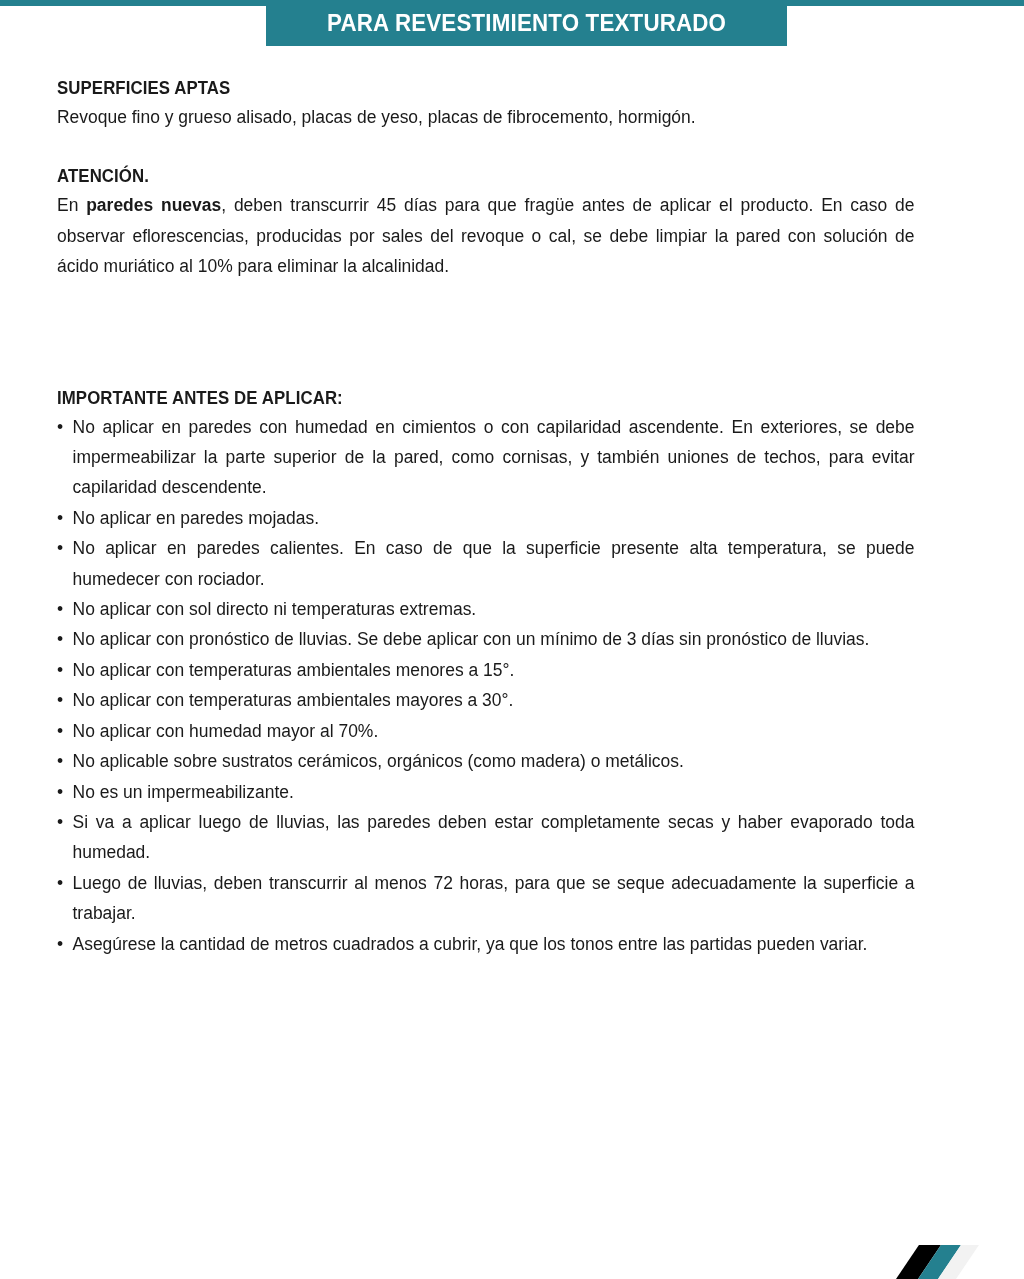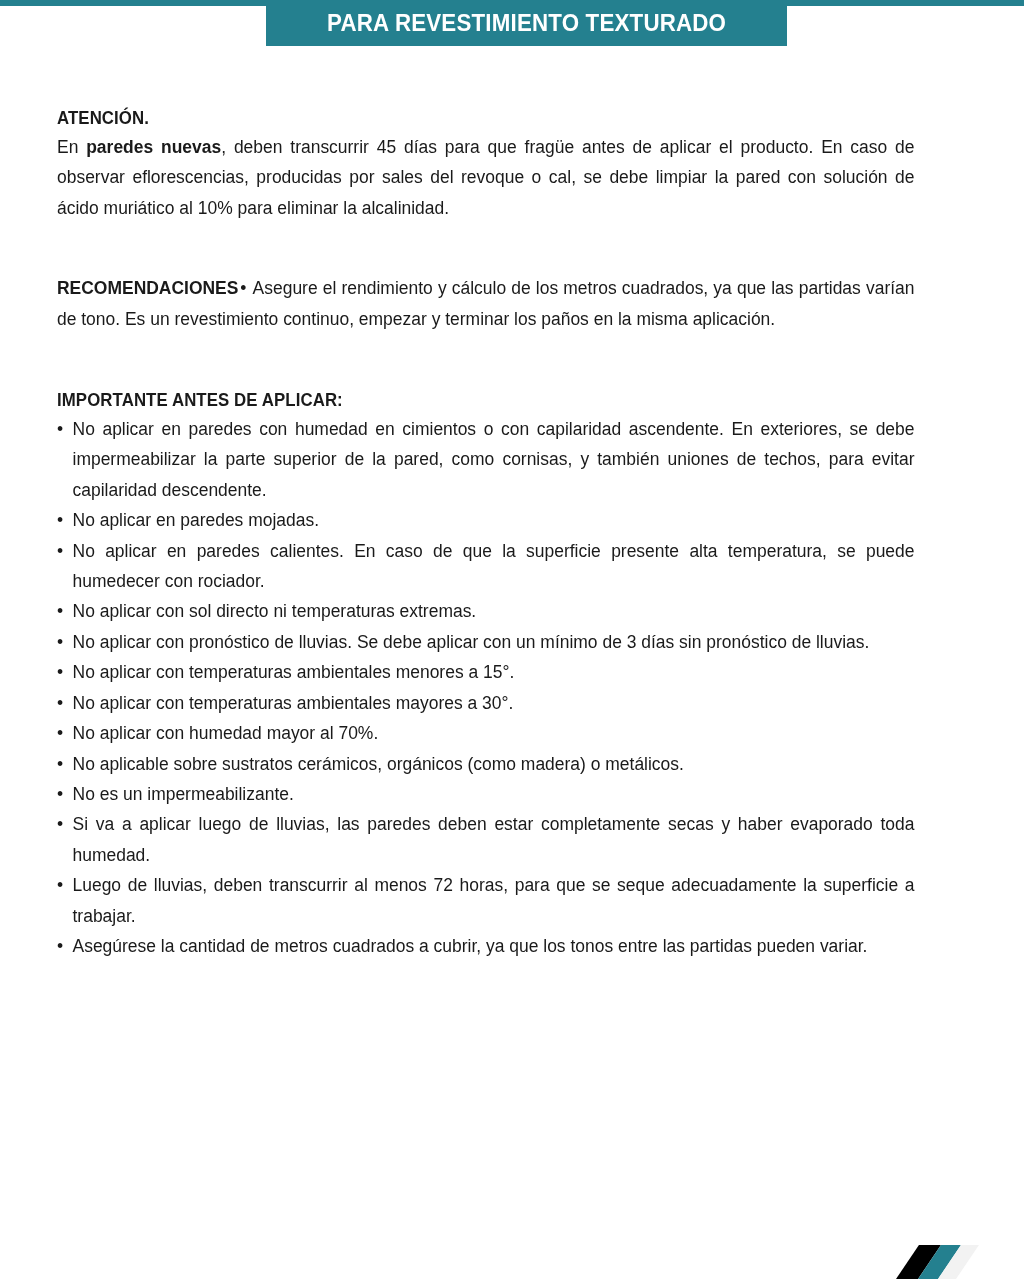--- a/index.html
+++ b/index.html
@@ -147,36 +147,37 @@
 <body>
 
 <div class="top-strip"></div>
 
 <div class="header-banner">
   <div class="title">PARA REVESTIMIENTO TEXTURADO</div>
 </div>
 
 <div class="content">
 
+  <div class="block">
+    <h3 class="sec-head">SUPERFICIES APTAS</h3>
+    <p class="para nojust">Revoque fino y grueso alisado, placas de yeso, placas de fibrocemento, hormigón.</p>
+  </div>
 
   <div class="sp-30"></div>
 
   <div class="block">
     <h3 class="sec-head">ATENCIÓN.</h3>
     <p class="para"><span>En </span><span class="b">paredes nuevas</span><span>, deben transcurrir 45 días para que fragüe antes de aplicar el producto. En caso de observar eflorescencias, producidas por sales del revoque o cal, se debe limpiar la pared con solución de ácido muriático al 10% para eliminar la alcalinidad.</span></p>
   </div>
 
   <div class="sp-28"></div>
 
 
   <div class="sp-22"></div>
 
-  <div class="block">
-    <p class="para"><span class="inline-head">RECOMENDACIONES</span><span class="dotsep">•</span> <span>Asegure el rendimiento y cálculo de los metros cuadrados, ya que las partidas varían de tono. Es un revestimiento continuo, empezar y terminar los paños en la misma aplicación.</span></p>
-  </div>
 
   <div class="sp-52"></div>
 
   <div class="block">
     <h3 class="sec-head">IMPORTANTE ANTES DE APLICAR:</h3>
     <ul class="bullets" id="important-list">
         <li><span class="bdot">•</span><span>No aplicar en paredes con humedad en cimientos o con capilaridad ascendente. En exteriores, se debe impermeabilizar la parte superior de la pared, como cornisas, y también uniones de techos, para evitar capilaridad descendente.</span></li>
         <li class="nojust"><span class="bdot">•</span><span>No aplicar en paredes mojadas.</span></li>
         <li><span class="bdot">•</span><span>No aplicar en paredes calientes. En caso de que la superficie presente alta temperatura, se puede humedecer con rociador.</span></li>
         <li class="nojust"><span class="bdot">•</span><span>No aplicar con sol directo ni temperaturas extremas.</span></li>

